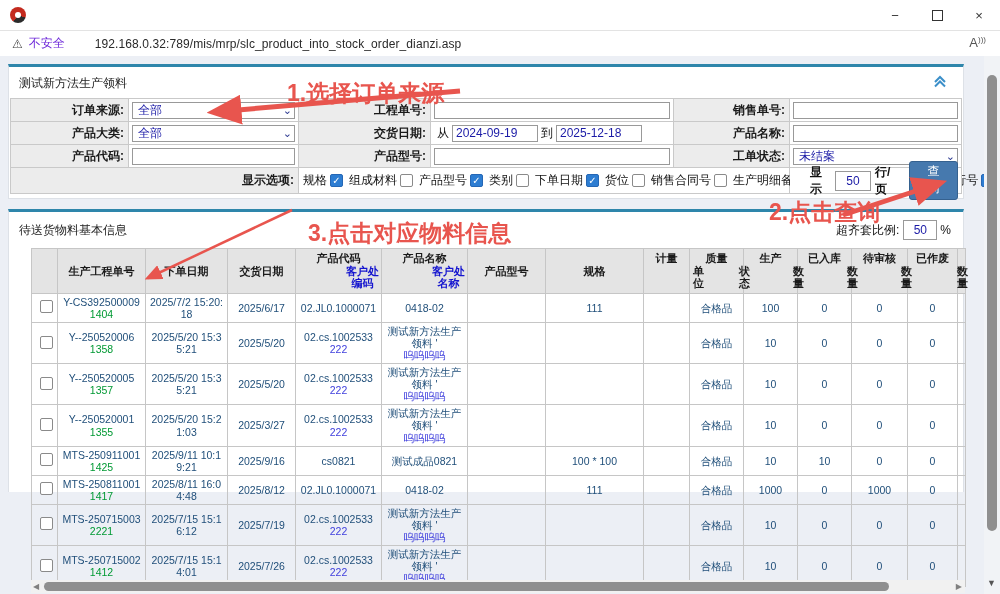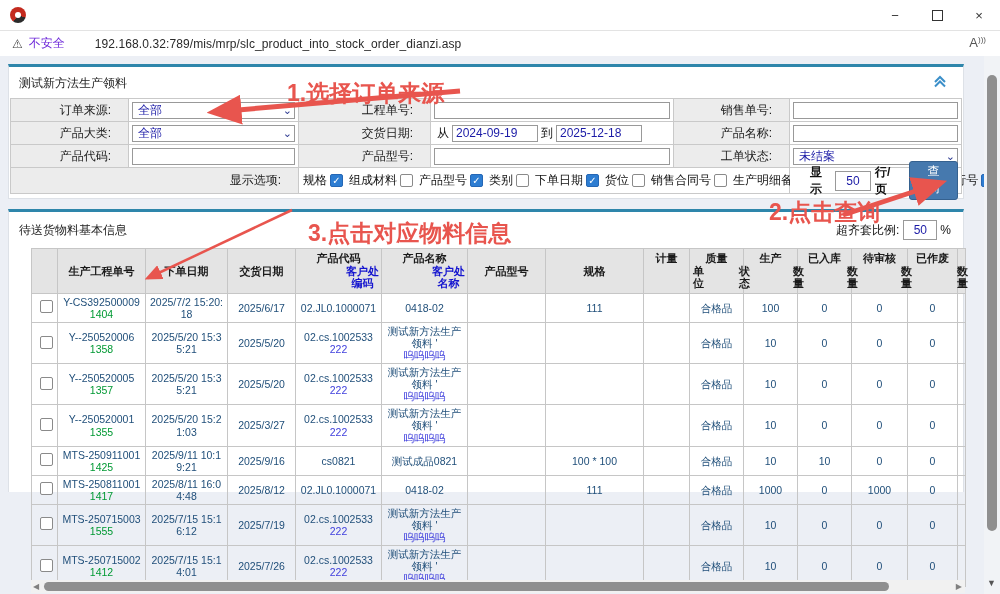--- a/index.html
+++ b/index.html
@@ -30,21 +30,21 @@
   .panel-materials{top:153px;height:283px;border-bottom:none;}
 
   .panel-head{display:flex;align-items:center;padding:7px 10px 4px 10px;}
   .panel-title{font-size:12px;color:#222;}
   .collapse-icon{margin-left:auto;margin-right:6px;}
 
   
   .qform{display:grid;grid-template-columns:118px 170px 132px 243px 116px 1fr;grid-template-rows:23px 23px 23px 26px;
     margin:2px 1px 0 1px;border-top:1px solid #c9c9c9;border-left:1px solid #c9c9c9;font-size:12px;}
   .fcell{border-right:1px solid #c9c9c9;border-bottom:1px solid #c9c9c9;display:flex;align-items:center;box-sizing:border-box;}
-  .f-label{background:#ececec;justify-content:flex-end;padding-right:17px;font-weight:normal;color:#1a1a1a;}
+  .f-label{background:#ececec;justify-content:flex-end;padding-right:4px;font-weight:bold;color:#1a1a1a;}
   .f-field{background:#ffffff;padding:0 3px;}
   .sel{flex:1;height:17px;border:1px solid #999;background:#fff;display:flex;align-items:center;padding:0 2px 0 5px;color:#1a1aa6;font-size:12px;box-sizing:border-box;gap:12px;}
   .sel .chev{margin-left:auto;color:#2b3990;font-size:11px;line-height:8px;}
   .txt{flex:1;height:17px;border:1px solid #999;background:#fff;font-size:12px;color:#1a1aa6;padding:0 3px;box-sizing:border-box;font-family:"Liberation Sans",sans-serif;}
   .date-input{flex:none;width:86px;height:17px;border:1px solid #999;font-size:12px;color:#1a1aa6;padding:0 3px;box-sizing:border-box;font-family:"Liberation Sans",sans-serif;}
   .date-sep{margin:0 3px;color:#111;}
   .span-label{grid-column:1/3;}
   .span-opts{grid-column:3/6;padding-left:4px;}
   .span-right{grid-column:6/7;padding-left:20px;}
   .opt{display:inline-flex;align-items:center;white-space:nowrap;margin-right:6px;color:#111;}
@@ -427,21 +427,21 @@
               <td class="navy">1000</td>
               <td class="navy">0</td>
               <td class="navy">1000</td>
               <td class="navy">0</td>
               <td></td>
             </tr>
             <tr>
               <td><span class="cb"></span></td>
               <td>
                 <div class="navy">MTS-250715003</div>
-                <div class="green">1555</div>
+                <div class="green">2221</div>
               </td>
               <td class="navy">2025/7/15 15:16:12</td>
               <td class="navy">2025/7/19</td>
               <td>
                 <div class="navy">02.cs.1002533</div>
                 <div class="bluelink">222</div>
               </td>
               <td>
                 <div class="navy">测试新方法生产领料 '</div>
                 <div class="bluelink">呜呜呜呜</div>

